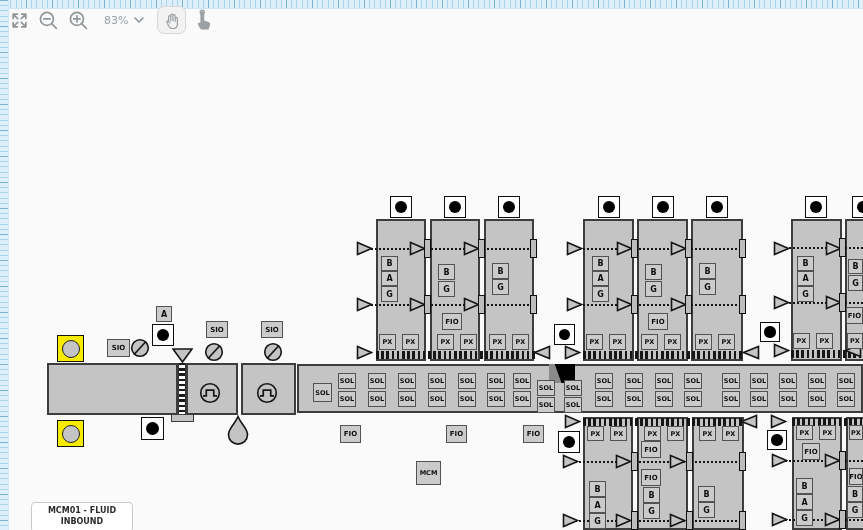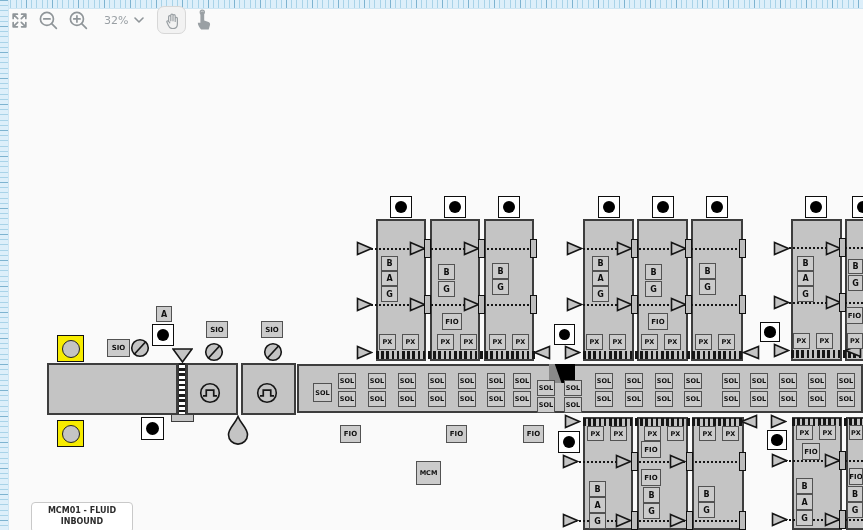--- a/index.html
+++ b/index.html
@@ -69,21 +69,21 @@
   </span>
   <span class="tbtn">
     <svg width="21" height="21" viewBox="0 0 20 20">
       <circle class="icon" cx="8.5" cy="8.5" r="6.2"></circle>
       <line class="icon" x1="13" y1="13" x2="17.5" y2="17.5"></line>
       <line class="icon" x1="5.5" y1="8.5" x2="11.5" y2="8.5"></line>
       <line class="icon" x1="8.5" y1="5.5" x2="8.5" y2="11.5"></line>
     </svg>
   </span>
   <span class="zoomlabel">
-    <span>32%</span>
+    <span>83%</span>
     <svg width="10" height="7" viewBox="0 0 10 7">
       <polyline class="icon" points="1,1 5,5 9,1"></polyline>
     </svg>
   </span>
   <span class="panbtn">
     <svg width="16" height="17" viewBox="0 0 16 17">
       <path d="M4.6,9.5 V4.8 a1.1,1.1 0 0 1 2.2,0 M6.8,8.8 V3.2 a1.1,1.1 0 0 1 2.2,0 M9,8.8 V3.8 a1.1,1.1 0 0 1 2.2,0 v5 M11.2,9.5 v-3 a1.1,1.1 0 0 1 2.2,0 v5.2 c0,3.2 -1.8,5 -4.6,5 c-2.4,0 -3.6,-1.2 -4.6,-3.6 l-1.3,-3 c-0.4,-1 0.8,-1.8 1.6,-1 l1.3,1.7" fill="none" stroke="#9aa0a4" stroke-width="1.2" stroke-linecap="round" stroke-linejoin="round"></path>
     </svg>
   </span>
   <span class="tbtn">

